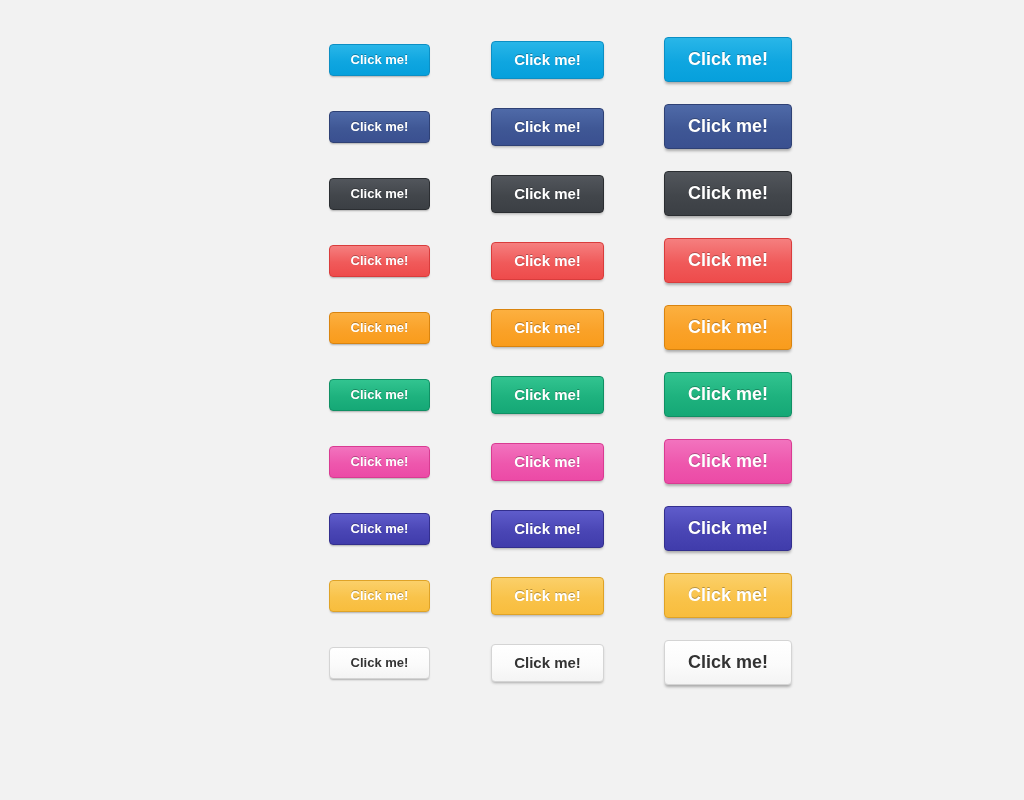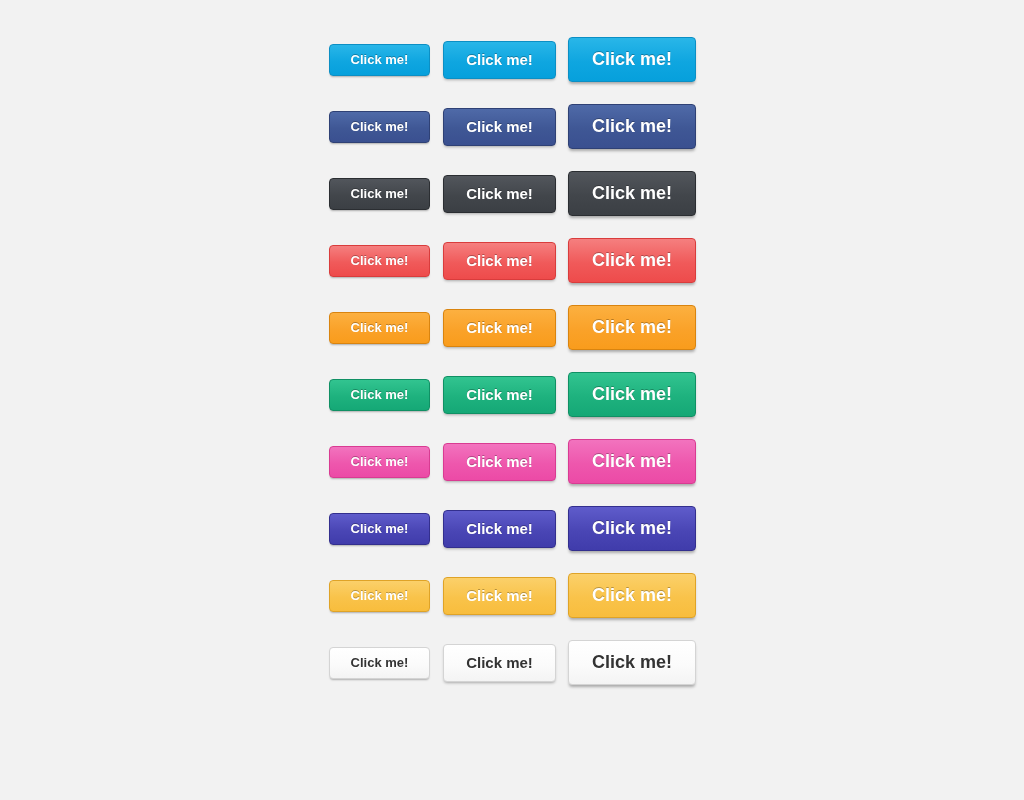--- a/index.html
+++ b/index.html
@@ -17,20 +17,21 @@
   #button-showcase {
     position: absolute;
     left: 329px;
     top: 26px;
   }
 
   .button-row {
     display: flex;
     align-items: center;
     height: 67px;
+    gap: 48px;
   }
 
   .btn {
     display: inline-flex;
     align-items: center;
     justify-content: center;
     box-sizing: border-box;
     border-radius: 4px;
     border-style: solid;
     border-width: 1px;

